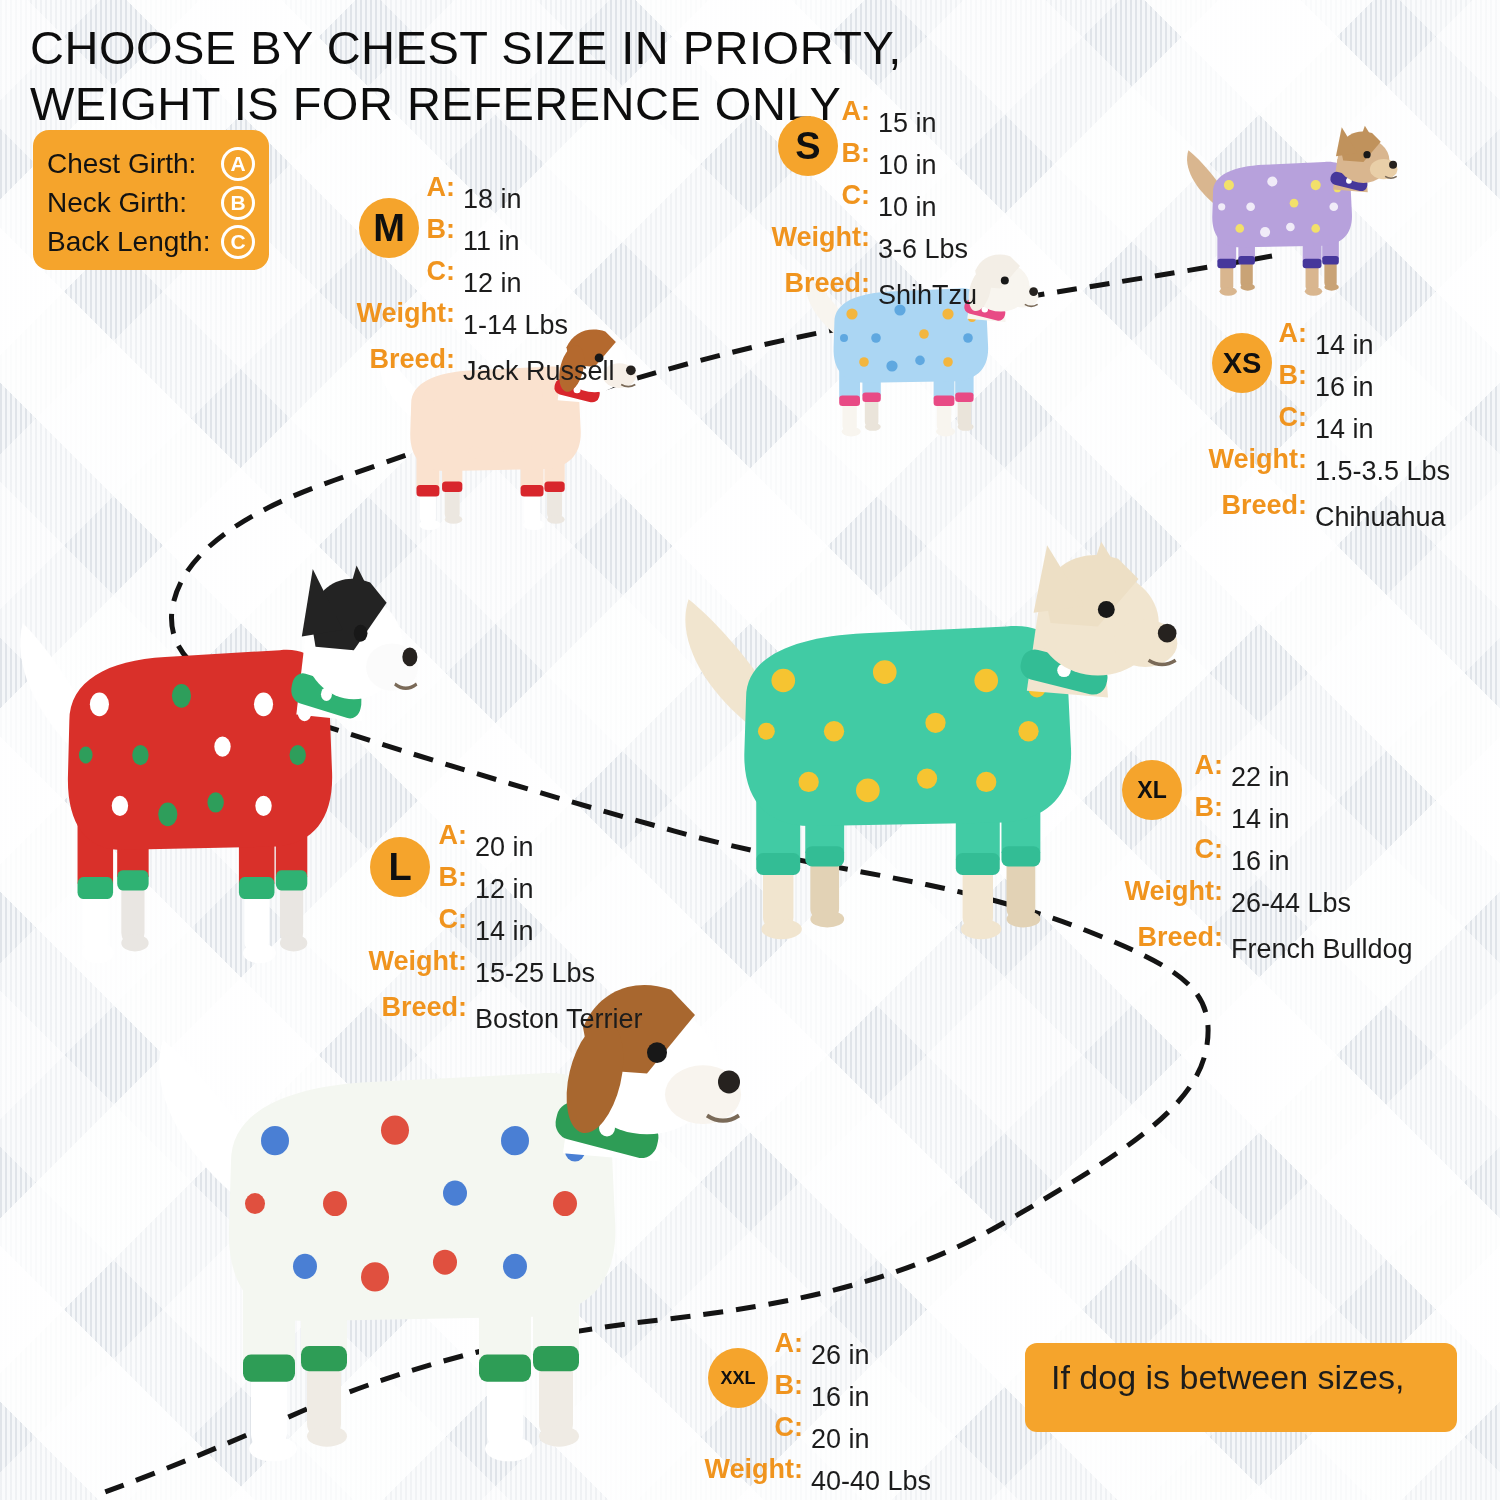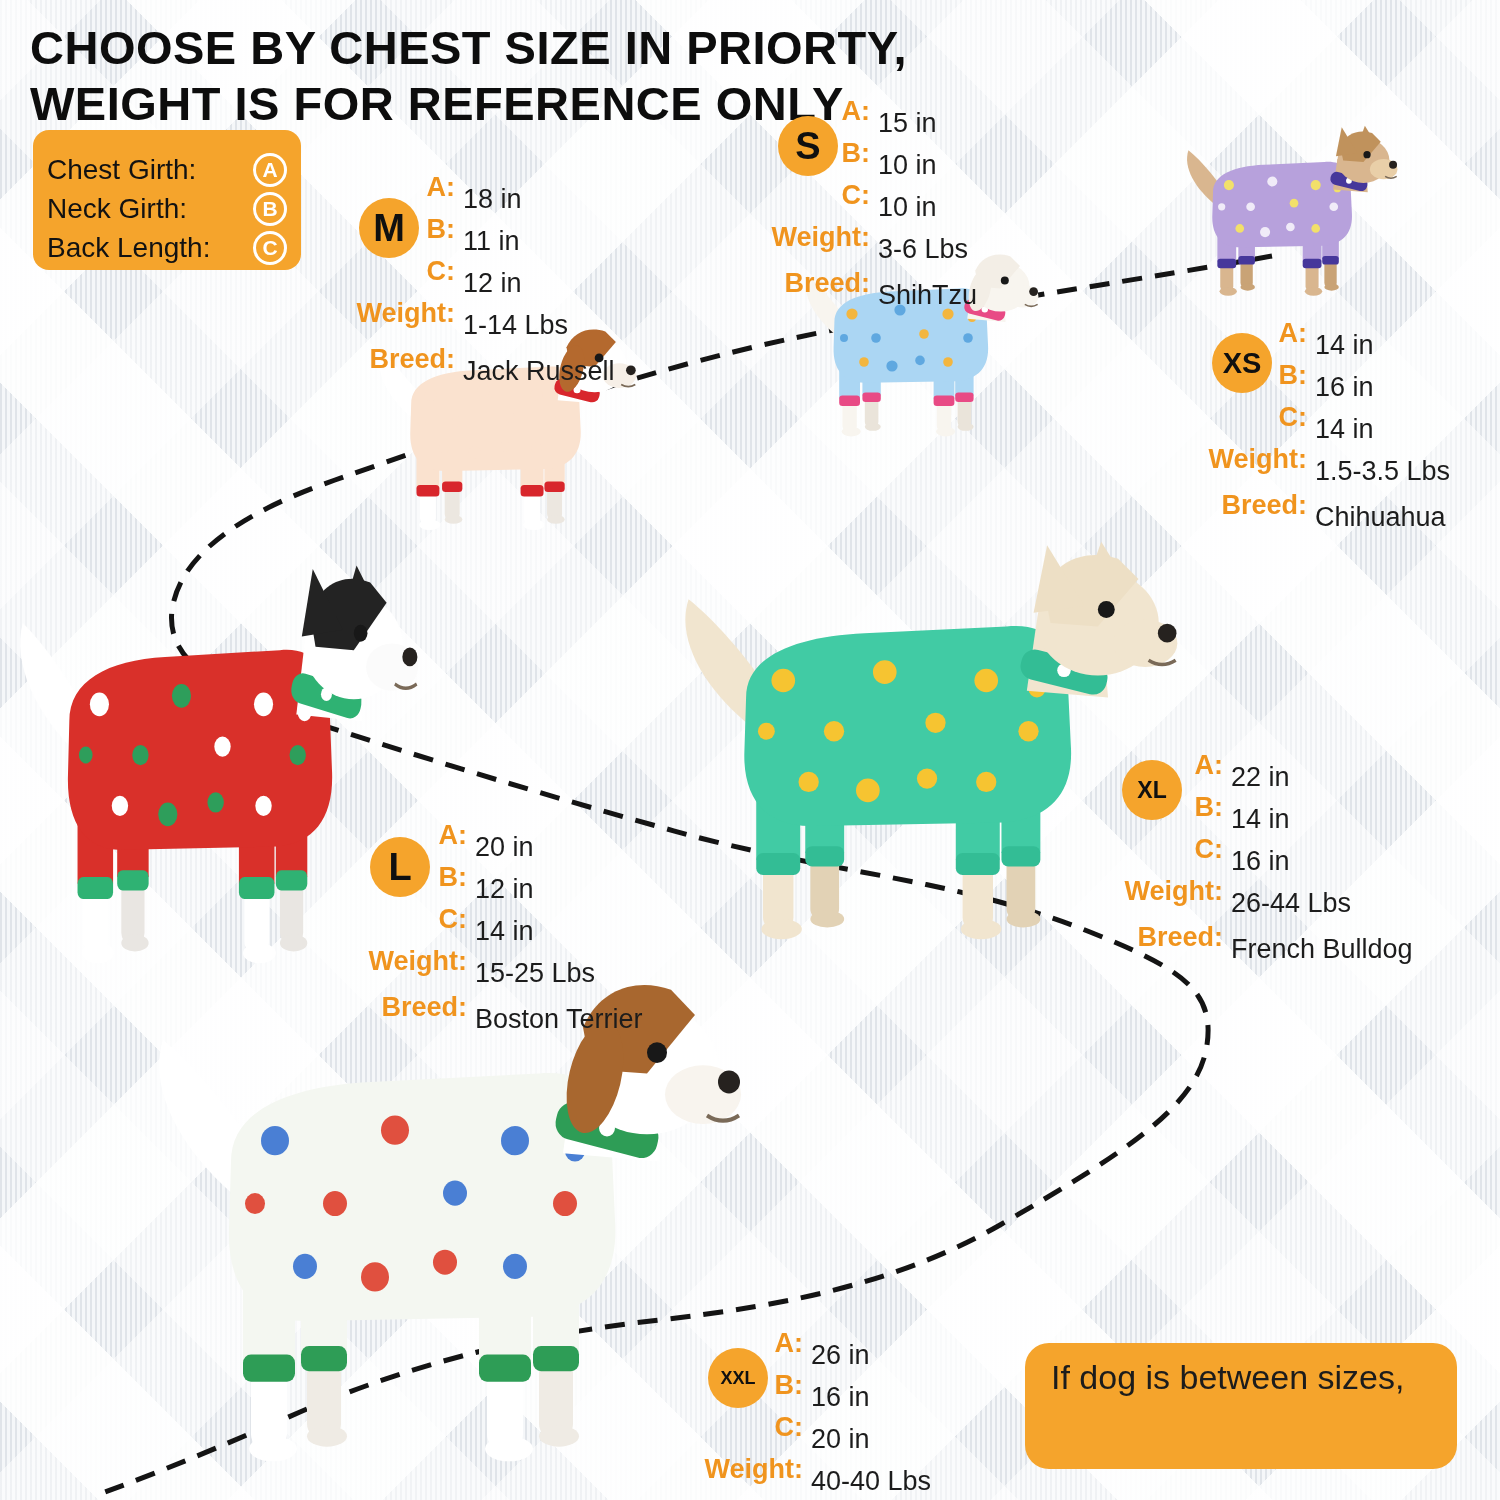--- a/index.html
+++ b/index.html
@@ -7,25 +7,25 @@
     position:relative;width:1500px;height:1500px;overflow:hidden;
     font-family:"Liberation Sans","DejaVu Sans",sans-serif;
     background-color:#edeff2;
     background-image:
       repeating-linear-gradient(45deg, rgba(255,255,255,0) 0 70px, rgba(255,255,255,0.88) 70px 180px, rgba(255,255,255,0) 180px 250px, rgba(255,255,255,0.55) 250px 360px),
       repeating-linear-gradient(-45deg, rgba(255,255,255,0) 0 70px, rgba(255,255,255,0.82) 70px 180px, rgba(255,255,255,0) 180px 250px, rgba(255,255,255,0.5) 250px 360px),
       repeating-linear-gradient(90deg, #e0e4e9 0 2px, #f5f7f9 2px 5px);
   }
   .title{
     position:absolute;left:30px;top:20px;width:900px;
-    font-size:47px;font-weight:700;letter-spacing:.5px;line-height:1.2;color:#0d0d0d;
+    font-size:47px;font-weight:400;letter-spacing:.5px;line-height:1.2;color:#0d0d0d;
   }
   .legend{
-    position:absolute;left:33px;top:130px;width:268px;height:140px;
-    border-radius:16px;padding:20px 14px 10px 14px;box-sizing:border-box;
+    position:absolute;left:33px;top:130px;width:236px;height:140px;
+    border-radius:16px;padding:14px 14px 10px 14px;box-sizing:border-box;
   }
   .legend-row{display:flex;align-items:center;justify-content:space-between;height:39px;}
   .legend-label{font-size:28px;color:#121212;}
   .legend-circle{
     width:34px;height:34px;border:3px solid #fff;border-radius:50%;
     display:flex;align-items:center;justify-content:center;
     font-size:21px;font-weight:700;color:#fff;box-sizing:border-box;
   }
   .size-block{position:absolute;}
   .mrow{display:flex;line-height:30px;}
@@ -33,22 +33,22 @@
   .mlabel{width:118px;text-align:right;font-size:27px;font-weight:700;white-space:nowrap;}
   .mval{padding-left:8px;font-size:27px;color:#1c1c1c;white-space:nowrap;margin-top:12px;}
   .size-circle{
     position:absolute;width:60px;height:60px;border-radius:50%;
     display:flex;align-items:center;justify-content:center;
     font-weight:700;color:#101010;font-size:38px;
   }
   .size-circle.small{font-size:29px;}
   .size-circle.tiny{font-size:18px;}
   .note{
-    position:absolute;left:1025px;top:1343px;width:432px;height:126px;
-    border-radius:24px;box-sizing:border-box;padding:12px 0 0 26px;
+    position:absolute;left:1025px;top:1343px;width:432px;height:89px;
+    border-radius:12px;box-sizing:border-box;padding:12px 0 0 26px;
     font-size:34px;line-height:1.32;color:#1c1c1c;
   }
   .dashline{position:absolute;left:0;top:0;pointer-events:none;}
   .dog{position:absolute;}
   .hidden-defs{position:absolute;width:0;height:0;overflow:hidden;}
 </style>
 </head>
 <body>
 
 <svg class="hidden-defs" aria-hidden="true">

